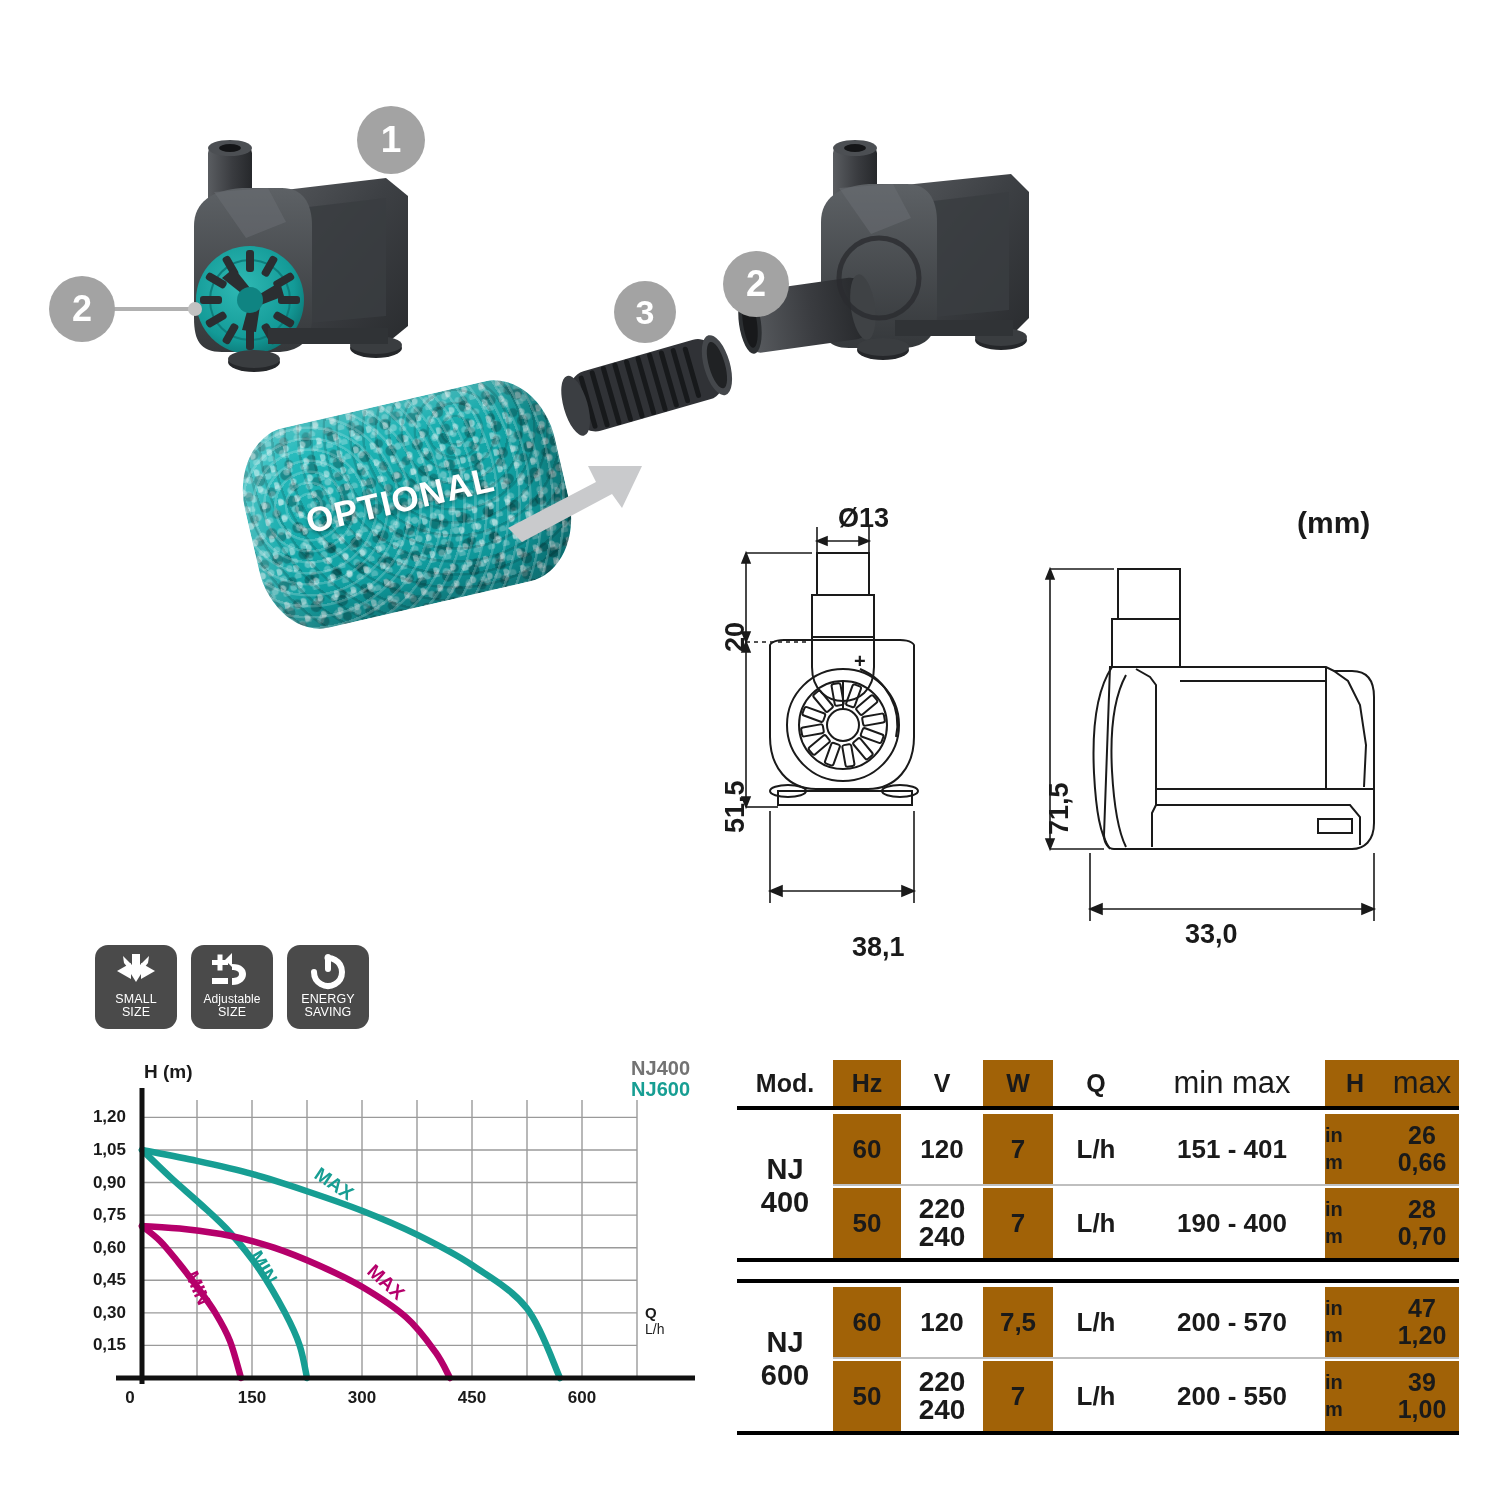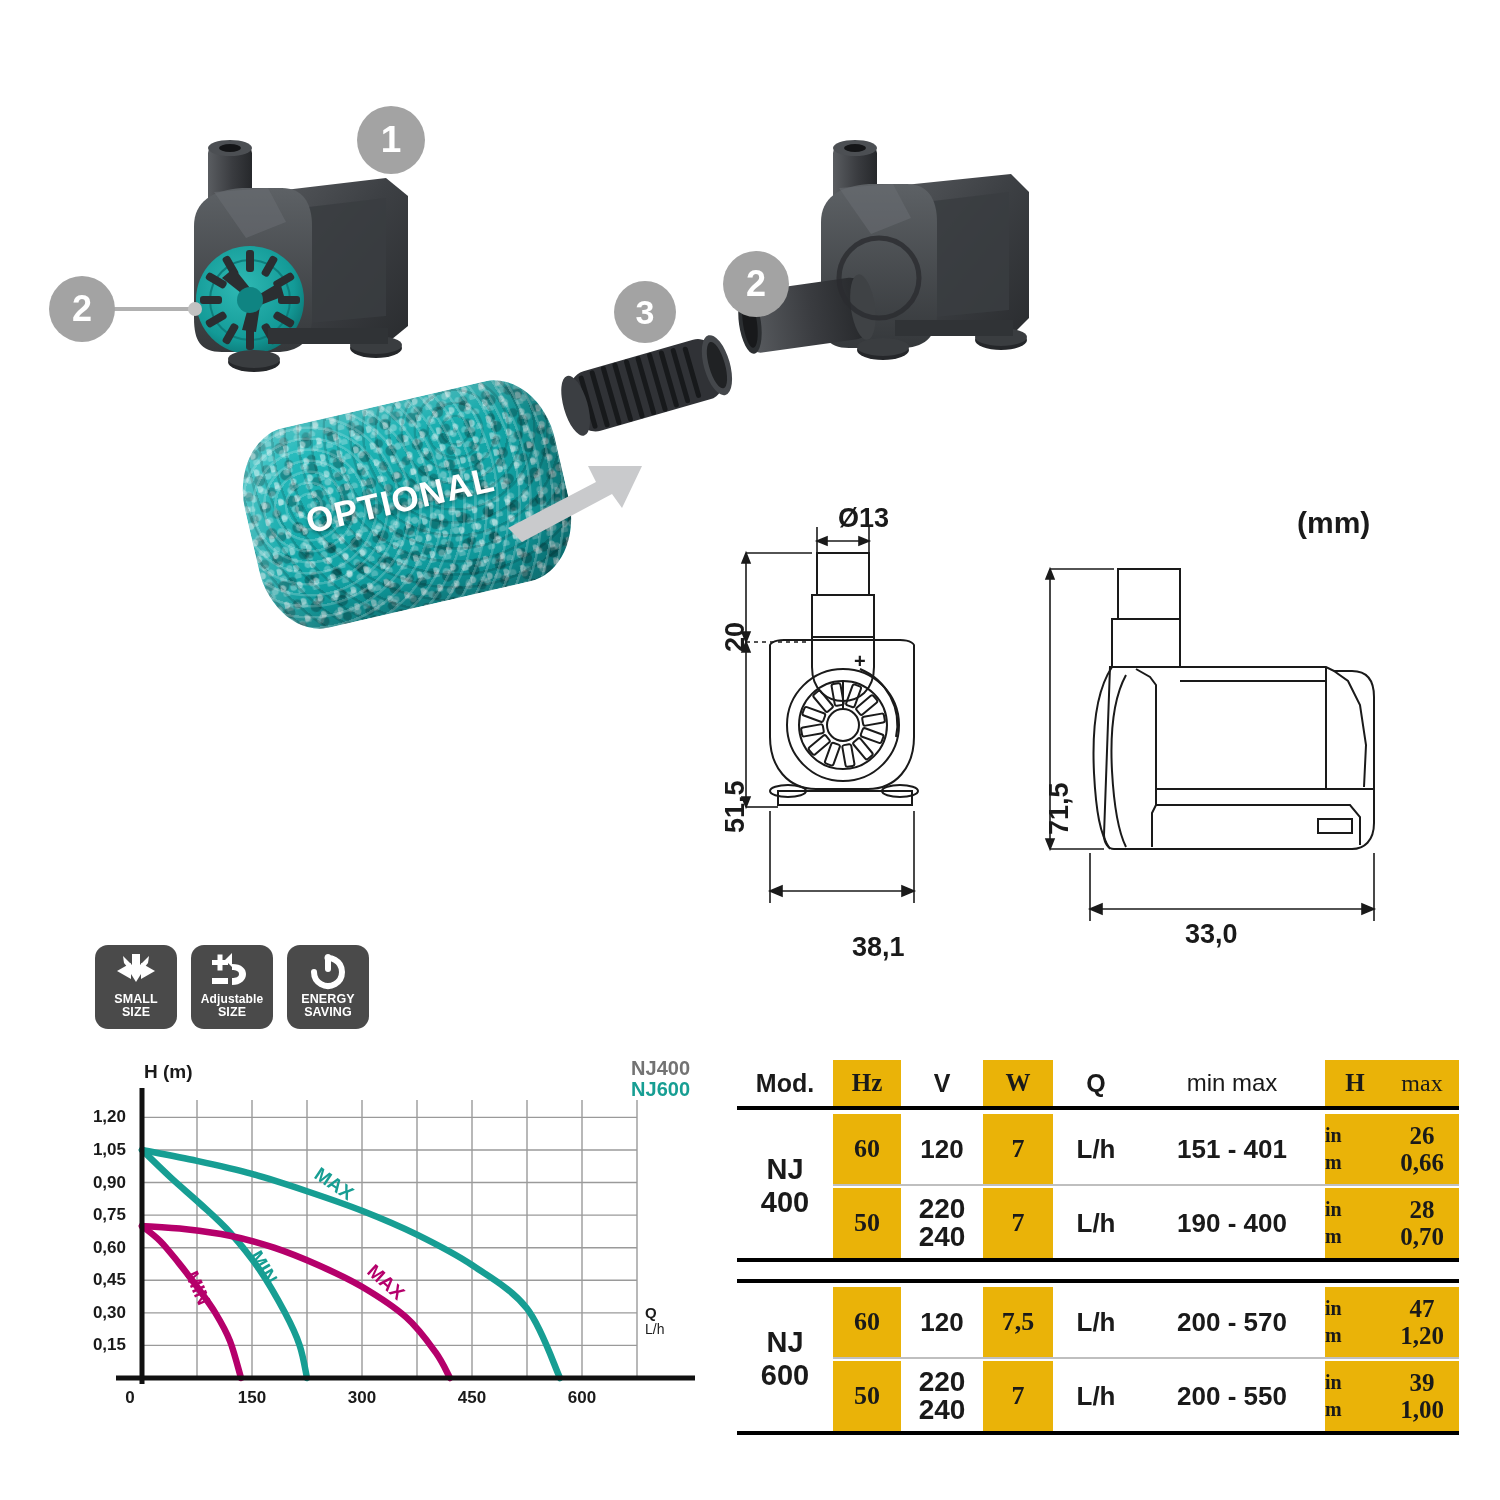--- a/index.html
+++ b/index.html
@@ -49,39 +49,39 @@
   .arrow-svg{position:absolute;left:500px;top:448px;}
 
   
   .badges{position:absolute;left:95px;top:945px;display:flex;gap:14px;}
   .badge{
     width:82px;height:84px;border-radius:13px;background:#4a4a4a;
     display:flex;flex-direction:column;align-items:center;justify-content:flex-start;
     padding-top:6px;box-sizing:border-box;color:#fff;
   }
   .badge .glyph{height:42px;display:flex;align-items:center;justify-content:center;}
-  .badge .cap{font-size:12.5px;font-weight:bold;line-height:12.5px;text-align:center;letter-spacing:.1px;}
+  .badge .cap{font-size:12.5px;font-weight:normal;line-height:12.5px;text-align:center;letter-spacing:.1px;}
   .badge .cap.mix{font-size:12px;}
 
   
   .chart-box{position:absolute;left:60px;top:1060px;width:640px;height:370px;}
   .chart-title{position:absolute;left:84px;top:1px;font-size:19px;font-weight:bold;}
   .legend{position:absolute;right:10px;top:-2px;text-align:right;line-height:21px;}
   .legend div{font-size:20px;font-weight:bold;}
   .ylab{position:absolute;font-size:17px;font-weight:bold;text-align:right;width:58px;}
   .xlab{position:absolute;font-size:17px;font-weight:bold;text-align:center;width:56px;}
   .axis-q{position:absolute;left:585px;top:245px;font-size:15px;font-weight:bold;line-height:16px;}
 
   
   .tbl{position:absolute;left:737px;top:1060px;width:722px;}
   table{border-collapse:collapse;width:100%;font-family:"Liberation Sans",sans-serif;}
   td,th{padding:0;margin:0;}
-  .shade{background:#eab308;font-family:Liberation Serif, serif;}
+  .shade{background:#a16207;}
   .hdr td{font-size:25px;font-weight:bold;text-align:center;height:46px;vertical-align:middle;}
-  .hdr td.light{font-weight:normal;font-size:24px;}
+  .hdr td.light{font-weight:normal;font-size:31px;}
   .cell{font-size:26px;font-weight:bold;text-align:center;height:70px;vertical-align:middle;}
   .cell.two{line-height:28px;font-size:28px;}
   .modname{font-size:29px;font-weight:bold;text-align:center;}
   .unit{font-size:20px;font-weight:bold;line-height:27px;text-align:left;}
   .maxv{font-size:25px;font-weight:bold;line-height:27px;text-align:center;}
   .rule-thick{border-top:4px solid #000;}
   .rule-thin{border-top:2px solid #bfbfbf;}
   .rule-gap{height:13px;}
 
   

